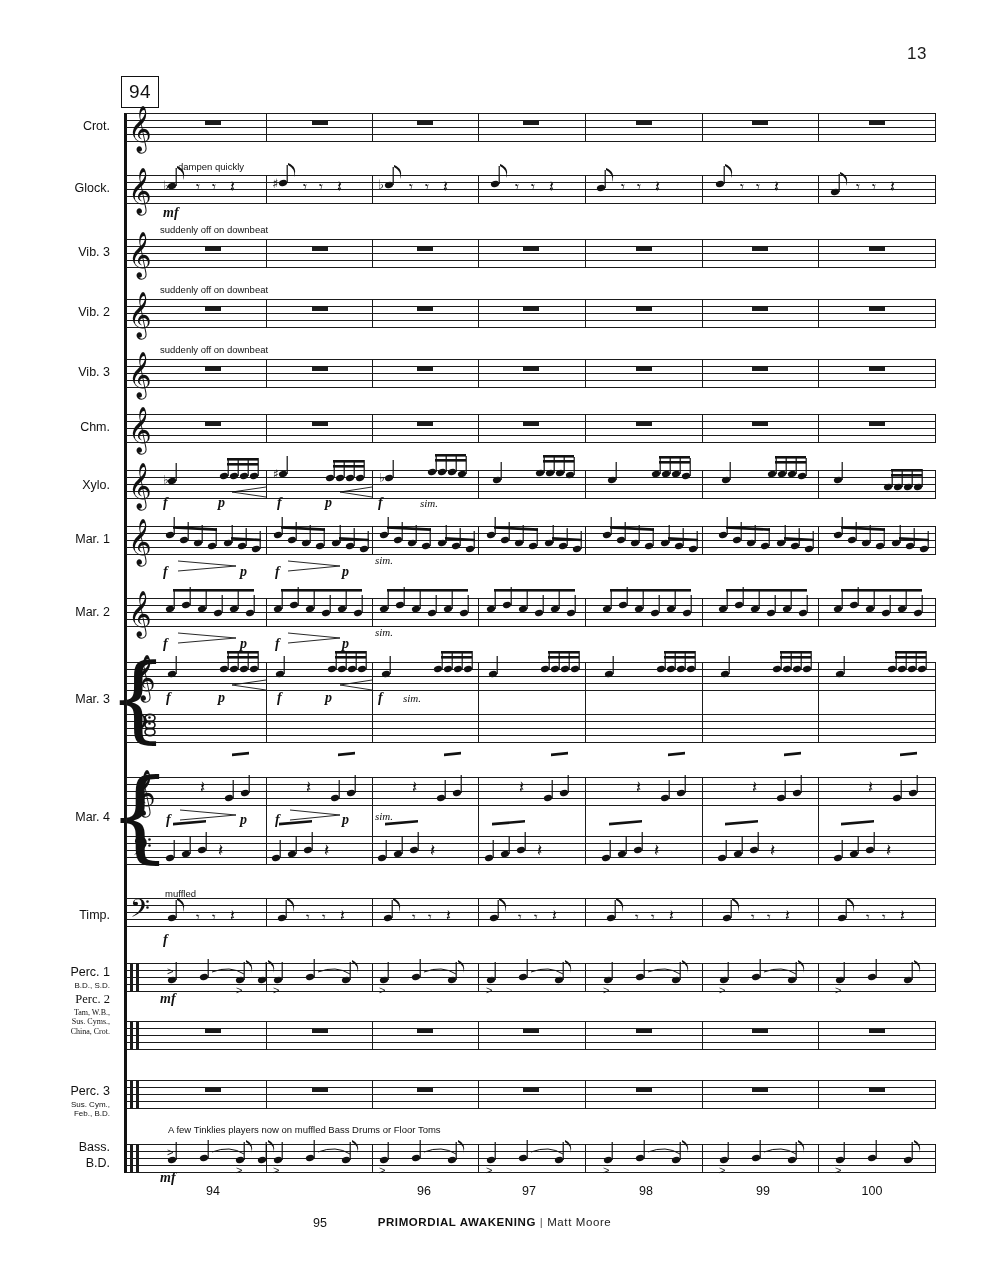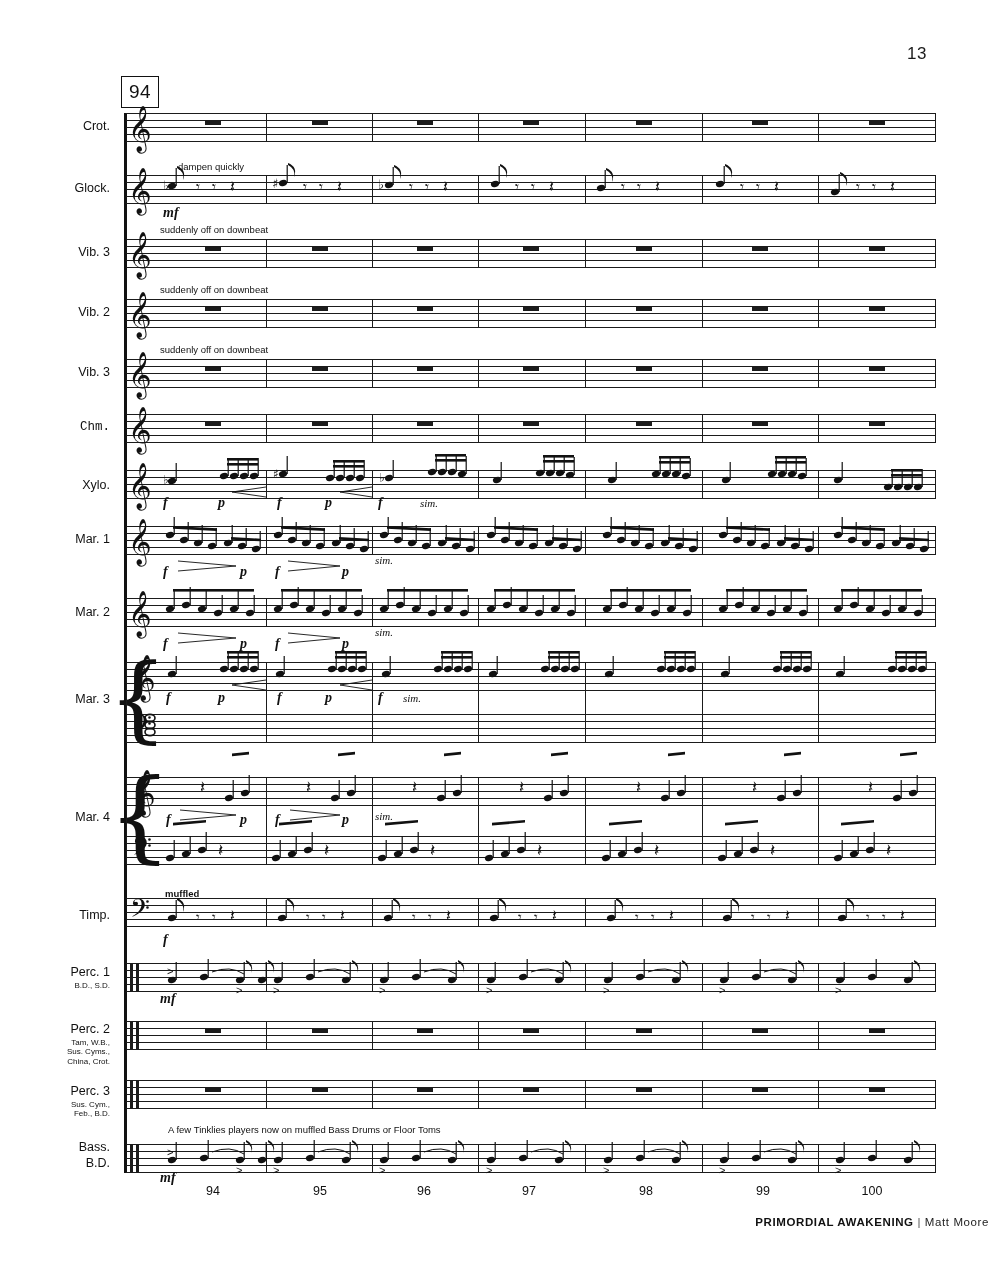--- a/index.html
+++ b/index.html
@@ -148,21 +148,21 @@
     top: 1184px;
     text-align: center;
     width: 40px;
   }
   
   .footer {
     position: absolute;
     left: 0;
     right: 0;
     top: 1216px;
-    text-align: right;
+    text-align: center;
     font-size: 11.5px;
     letter-spacing: 0.6px;
     color: #111;
   }
   .footer .title {
     font-weight: bold;
   }
   .footer .sep { color: #555; }
   .footer .composer { color: #222; }
 
@@ -193,34 +193,34 @@
 
   <div class="rehearsal-mark">94</div>
 
   <div class="system-bracket"></div>
 
   <div class="inst-label" style="left:0px; top:119px;">Crot.</div>
   <div class="inst-label" style="left:0px; top:181px;">Glock.</div>
   <div class="inst-label" style="left:0px; top:245px;">Vib. 3</div>
   <div class="inst-label" style="left:0px; top:305px;">Vib. 2</div>
   <div class="inst-label" style="left:0px; top:365px;">Vib. 3</div>
-  <div class="inst-label" style="left:0px; top:420px;font-family:Liberation Mono, monospace;">Chm.</div>
+  <div class="inst-label" style="left:0px; top:420px;">Chm.</div>
   <div class="inst-label" style="left:0px; top:478px;">Xylo.</div>
   <div class="inst-label" style="left:0px; top:532px;">Mar. 1</div>
   <div class="inst-label" style="left:0px; top:605px;text-align:right;">Mar. 2</div>
   <div class="inst-label" style="left:0px; top:692px;">Mar. 3</div>
   <div class="inst-label" style="left:0px; top:810px;">Mar. 4</div>
   <div class="inst-label" style="left:0px; top:908px;">Timp.</div>
 
   <div class="inst-label" style="left:0px; top:965px;">
     <span>Perc. 1</span>
     <span class="sub">B.D., S.D.</span>
   </div>
 
-  <div class="inst-label" style="left:0px; top:1022px;">
+  <div class="inst-label" style="left:0px; top:992px;font-family:Liberation Serif, serif;">
     <span>Perc. 2</span>
     <span class="sub" style="white-space:pre-line;">Tam, W.B.,
 Sus. Cyms.,
 China, Crot.</span>
   </div>
 
   <div class="inst-label" style="left:0px; top:1084px;">
     <span>Perc. 3</span>
     <span class="sub" style="white-space:pre-line;">Sus. Cym.,
 Feb., B.D.</span>
@@ -581,21 +581,21 @@
   <div class="multirest" style="left:417px; top:1087px; width:16px;"></div>
   <div class="multirest" style="left:523px; top:1087px; width:16px;"></div>
   <div class="multirest" style="left:636px; top:1087px; width:16px;"></div>
   <div class="multirest" style="left:752px; top:1087px; width:16px;"></div>
   <div class="multirest" style="left:869px; top:1087px; width:16px;"></div>
 
   <div class="expr" style="left:178px; top:161px;">dampen quickly</div>
   <div class="expr" style="left:160px; top:224px;">suddenly off on downbeat</div>
   <div class="expr" style="left:160px; top:284px;">suddenly off on downbeat</div>
   <div class="expr" style="left:160px; top:344px;">suddenly off on downbeat</div>
-  <div class="expr" style="left:165px; top:888px;font-weight:bold;">muffled</div>
+  <div class="expr" style="left:165px; top:888px;">muffled</div>
   <div class="expr" style="left:168px; top:1124px;">A few Tinklies players now on muffled Bass Drums or Floor Toms</div>
 
   <div class="sim" style="left:420px; top:497px;">sim.</div>
   <div class="sim" style="left:375px; top:554px;">sim.</div>
   <div class="sim" style="left:375px; top:626px;">sim.</div>
   <div class="sim" style="left:403px; top:692px;">sim.</div>
   <div class="sim" style="left:375px; top:810px;">sim.</div>
 
   <div class="dyn" style="left:163px; top:205px;">mf</div>
 
@@ -1513,21 +1513,21 @@
         <path d="M340 685 L372 690"></path>
 
       <path d="M180 810 L236 815"></path>
         <path d="M180 820 L236 815"></path>
       <path d="M290 810 L340 815"></path>
         <path d="M290 820 L340 815"></path>
     </g>
   </svg>
 
   <div class="measure-num" style="left:193px;">94</div>
-  <div class="measure-num" style="left:300px;">95</div>
+  <div class="measure-num" style="left:300px;margin-top:32px;">95</div>
   <div class="measure-num" style="left:404px;">96</div>
   <div class="measure-num" style="left:509px;">97</div>
   <div class="measure-num" style="left:626px;">98</div>
   <div class="measure-num" style="left:743px;">99</div>
   <div class="measure-num" style="left:852px;">100</div>
 
   <div class="footer">
     <span class="title">PRIMORDIAL AWAKENING</span>
     <span class="sep">|</span>
     <span class="composer">Matt Moore</span>

